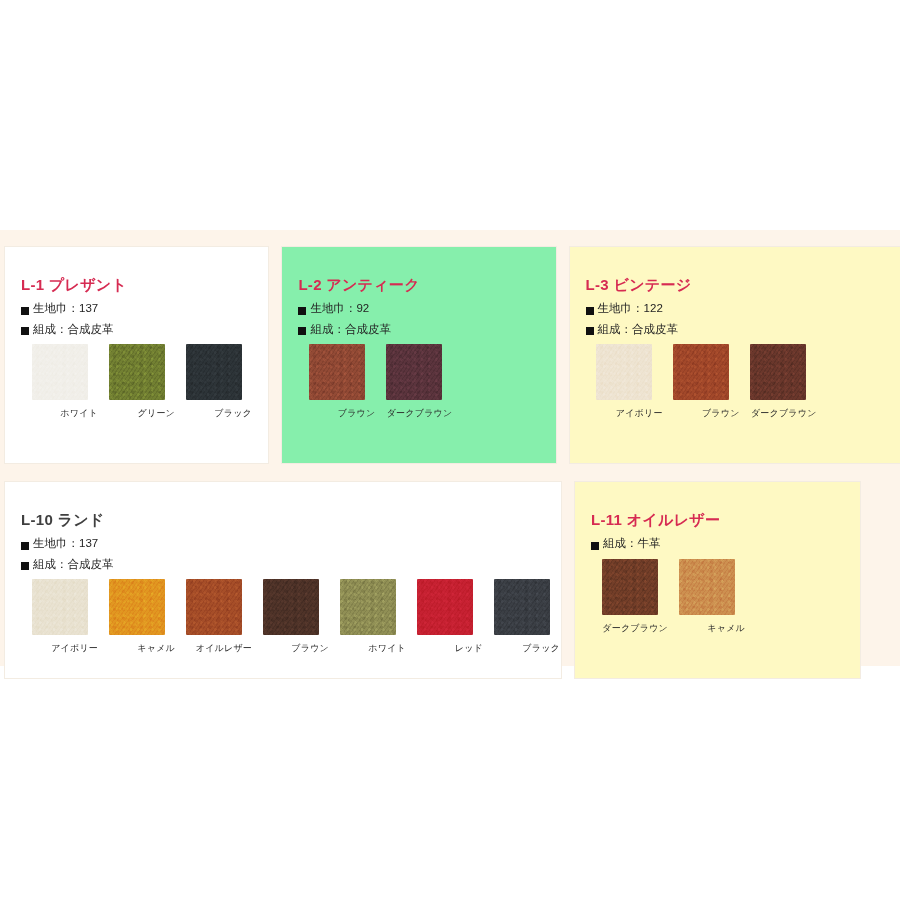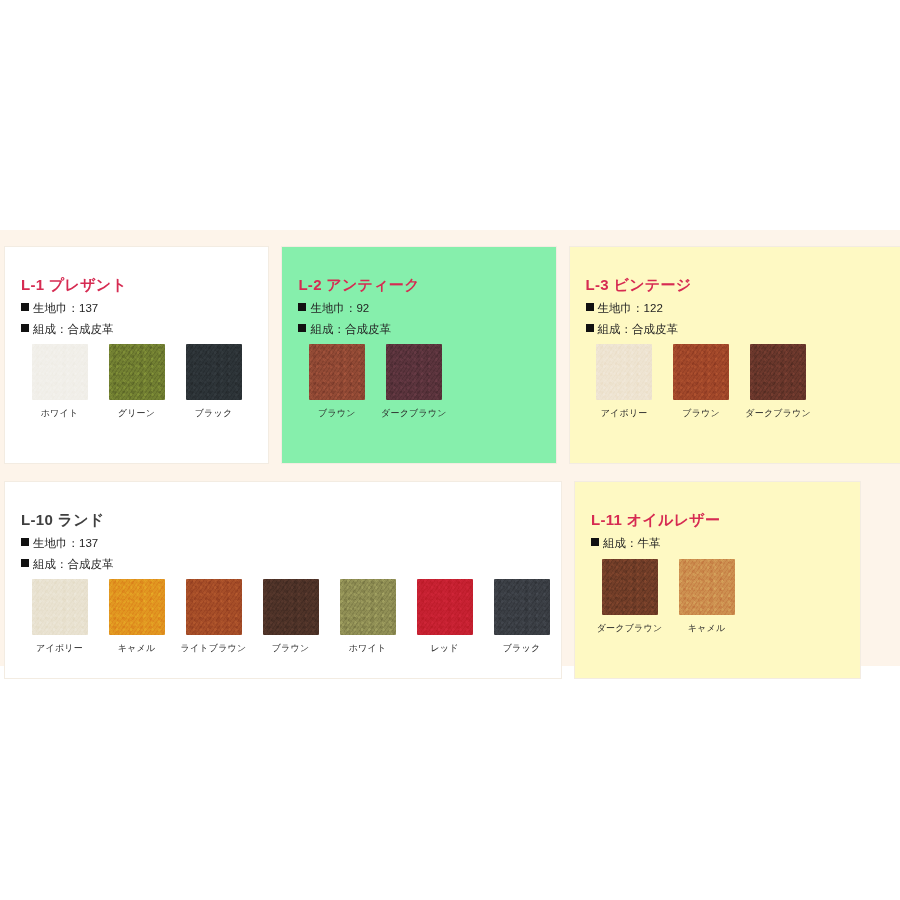--- a/index.html
+++ b/index.html
@@ -77,40 +77,40 @@
     white-space: nowrap;
   }
 
   .spec-line {
     font-size: 11.5px;
     color: #232323;
     line-height: 1;
     margin-bottom: 9px;
     white-space: nowrap;
     display: flex;
-    align-items: flex-start;
+    align-items: flex-end;
   }
   .spec-bullet {
     display: inline-block;
     width: 8px;
     height: 8px;
     background: #111111;
     margin-right: 4px;
     flex: none;
   }
 
   .swatch-row {
     display: flex;
     margin-top: 9px;
   }
 
   .swatch-cell {
     width: 77px;
     flex: none;
-    text-align: center;
+    text-align: right;
   }
 
   .swatch-chip {
     width: 56px;
     height: 56px;
     margin: 0 auto;
     position: relative;
     border-radius: 1px;
     box-shadow: 0 0 0 0 rgba(0,0,0,0);
   }
@@ -248,21 +248,21 @@
             <div class="swatch-cell">
               <div class="swatch-chip" style="background: rgb(232, 225, 207);"></div>
               <div class="swatch-label">アイボリー</div>
             </div>
             <div class="swatch-cell">
               <div class="swatch-chip" style="background: rgb(224, 146, 31);"></div>
               <div class="swatch-label">キャメル</div>
             </div>
             <div class="swatch-cell">
               <div class="swatch-chip" style="background: rgb(162, 74, 38);"></div>
-              <div class="swatch-label">ライトブラウン</div>
+              <div class="swatch-label">オイルレザー</div>
             </div>
             <div class="swatch-cell">
               <div class="swatch-chip" style="background: rgb(75, 48, 38);"></div>
               <div class="swatch-label">ブラウン</div>
             </div>
             <div class="swatch-cell">
               <div class="swatch-chip" style="background: rgb(139, 138, 81);"></div>
               <div class="swatch-label">ホワイト</div>
             </div>
             <div class="swatch-cell">

